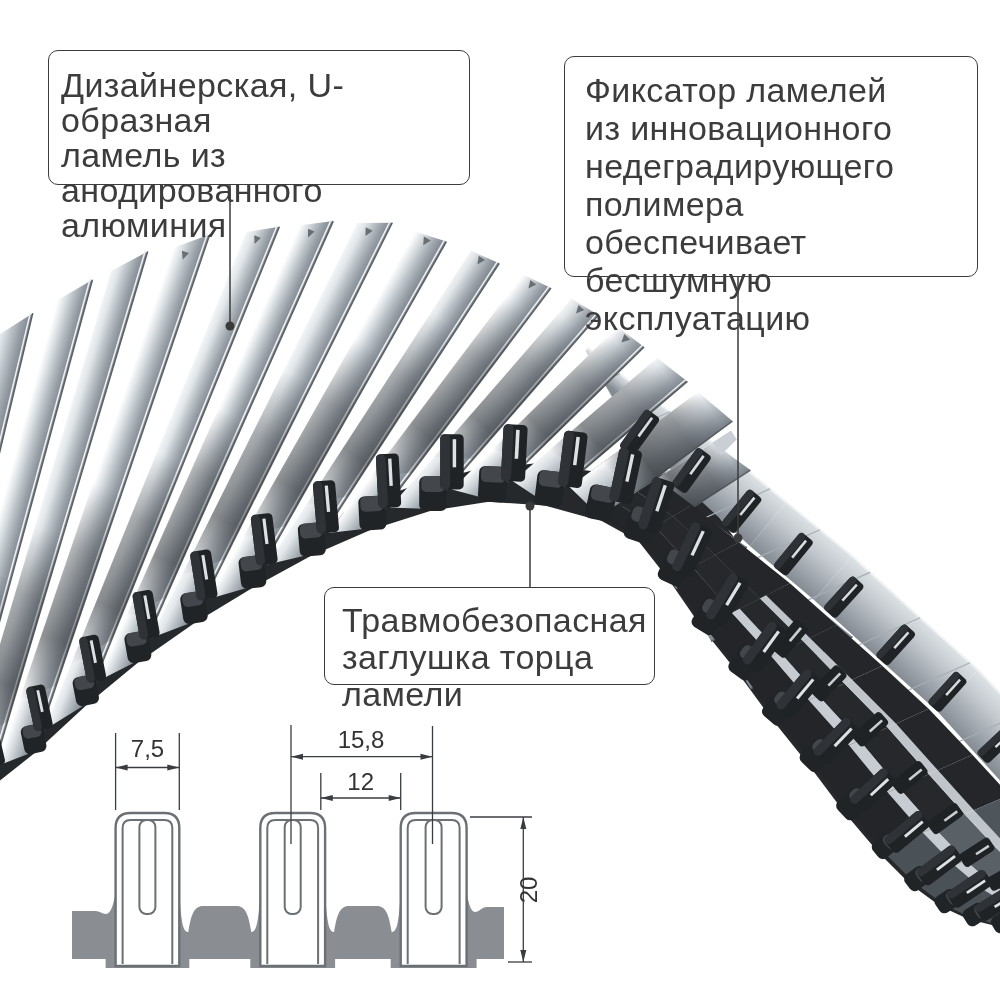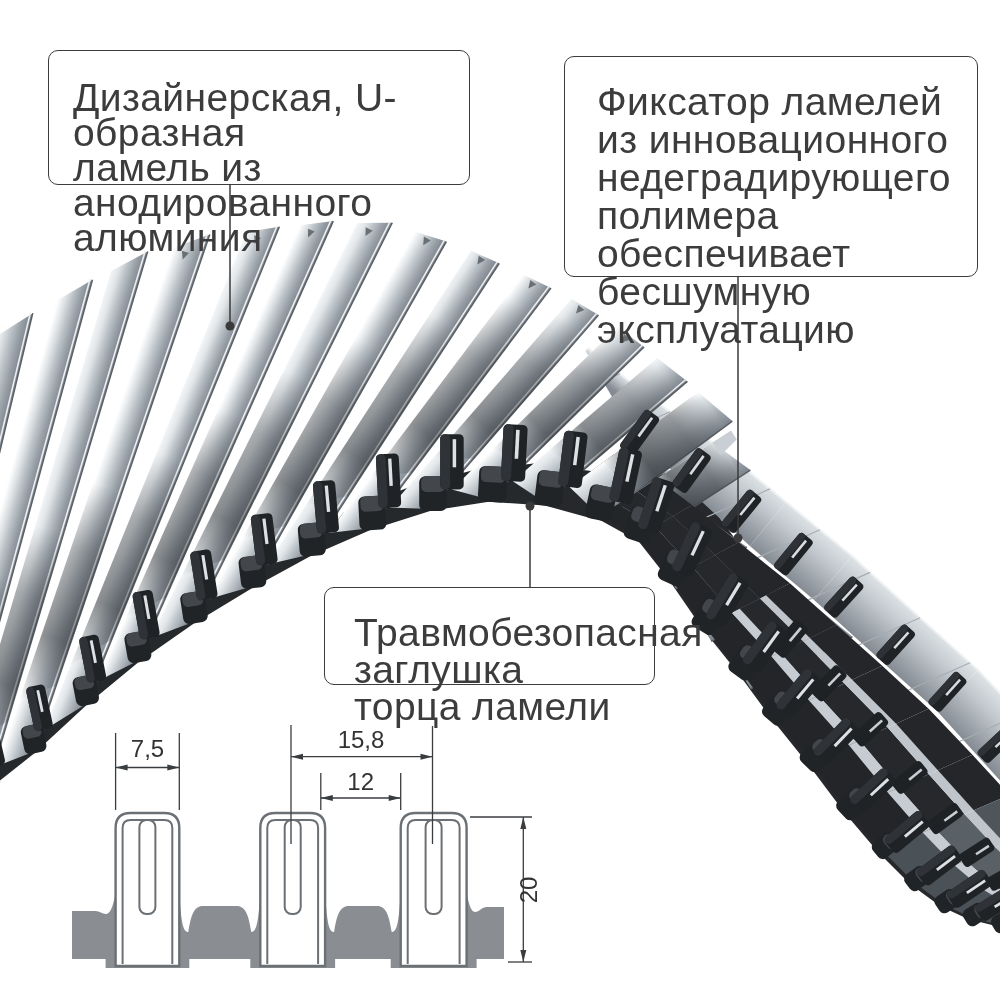--- a/index.html
+++ b/index.html
@@ -1,17 +1,17 @@
 <!DOCTYPE html>
 <html><head><meta charset="utf-8">
 <style>
 html,body{margin:0;padding:0;background:#fff;width:1000px;height:1000px;overflow:hidden;}
 body{font-family:"Liberation Sans",sans-serif;color:#3c3c3c;}
 .box{position:absolute;background:#fff;border:1.6px solid #3c3c3c;border-radius:10px;box-sizing:border-box;}
-.box p{margin:16px;font-size:39px;line-height:35px;letter-spacing:0.4px;}
+.box p{margin:4px;font-size:34px;line-height:35px;letter-spacing:0.4px;}
 #b1{left:48px;top:50px;width:422px;height:135px;padding:13px 0 0 8px;}
 #b2{left:564px;top:56px;width:414px;height:221px;padding:10px 8px 0 16px;}
 #b2 p{line-height:38px;}
 #b3{left:324px;top:587px;width:331px;height:98px;padding:10px 0 0 13px;}
 #b3 p{line-height:37px;}
 svg{position:absolute;left:0;top:0;}
 </style></head>
 <body>
 <svg width="1000" height="1000" viewBox="0 0 1000 1000">
     <defs>

